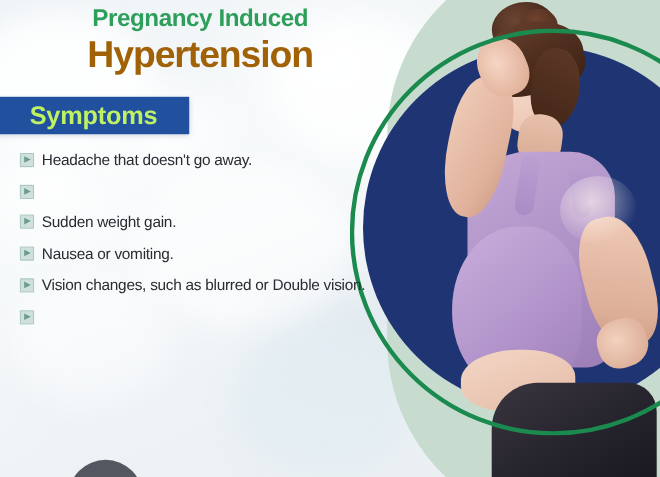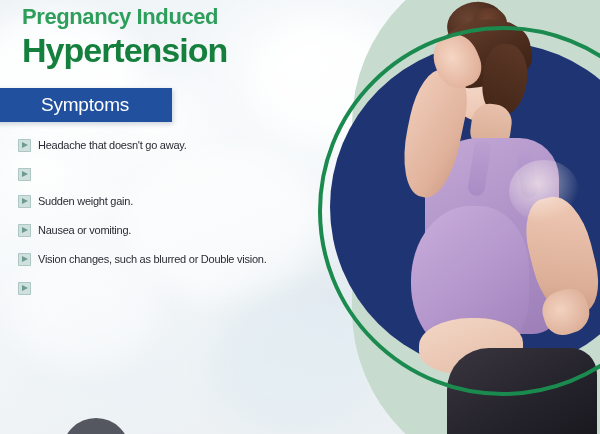--- a/index.html
+++ b/index.html
@@ -186,31 +186,32 @@
     left: 0; top: 0;
     width: 352px;
     height: 434px;
   }
 
   .title-block {
     position: absolute;
     left: 22px;
     top: 4px;
     width: 320px;
+    text-align: center;
   }
   .title-line1 {
     color: #2e9e5b;
     font-size: 22px;
     font-weight: bold;
     letter-spacing: -0.4px;
     line-height: 26px;
     white-space: nowrap;
   }
   .title-line2 {
-    color: #15803d;
+    color: #a16207;
     font-size: 34px;
     font-weight: bold;
     letter-spacing: -1px;
     line-height: 38px;
     margin-top: 1px;
     white-space: nowrap;
   }
 
   .symptoms-banner {
     position: absolute;
@@ -218,23 +219,23 @@
     top: 88px;
     width: 186px;
     height: 34px;
     background: #21509e;
     display: flex;
     align-items: center;
     justify-content: center;
     box-shadow: 1px 2px 5px rgba(25,48,92,0.22);
   }
   .symptoms-banner-text {
-    color: #ffffff;
-    font-size: 19px;
-    font-weight: normal;
+    color: #bef264;
+    font-size: 23px;
+    font-weight: bold;
     letter-spacing: -0.2px;
     padding-left: 12px;
     white-space: nowrap;
   }
 
   .symptom-list {
     position: absolute;
     left: 18px;
     top: 136px;
     width: 326px;
@@ -261,21 +262,21 @@
     left: 4px;
     top: 3px;
     width: 0;
     height: 0;
     border-left: 6px solid #6d9b92;
     border-top: 3.5px solid transparent;
     border-bottom: 3.5px solid transparent;
   }
   .symptom-text {
     color: #2b2b33;
-    font-size: 11px;
+    font-size: 14px;
     line-height: 18px;
     letter-spacing: -0.25px;
   }
 
   
   .bottom-dot {
     position: absolute;
     left: 62px;
     top: 418px;
     width: 68px;

